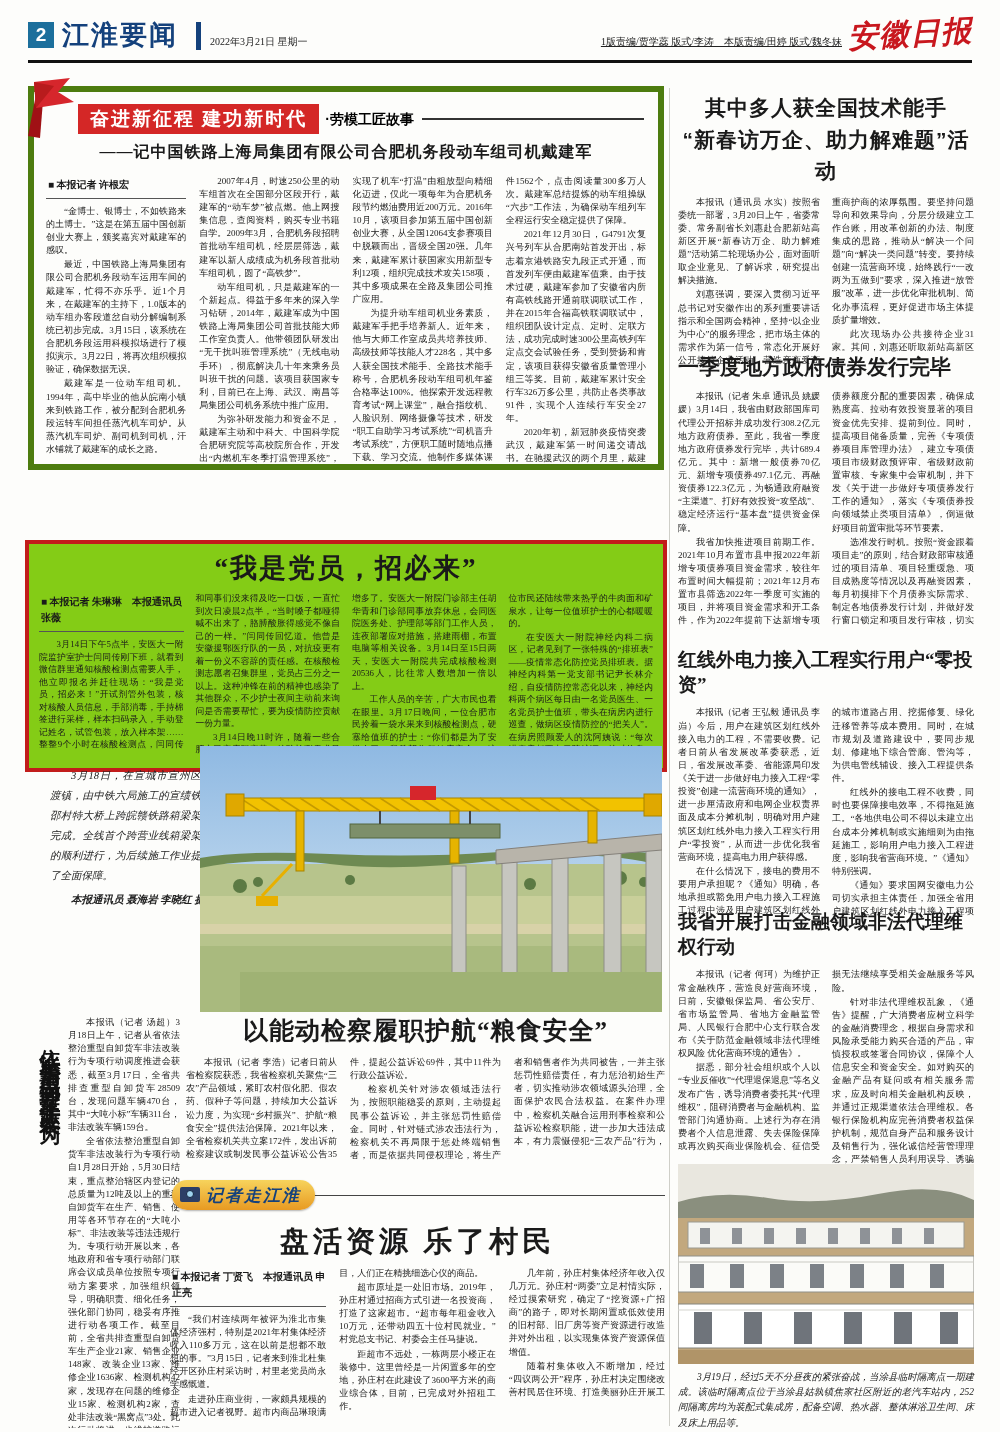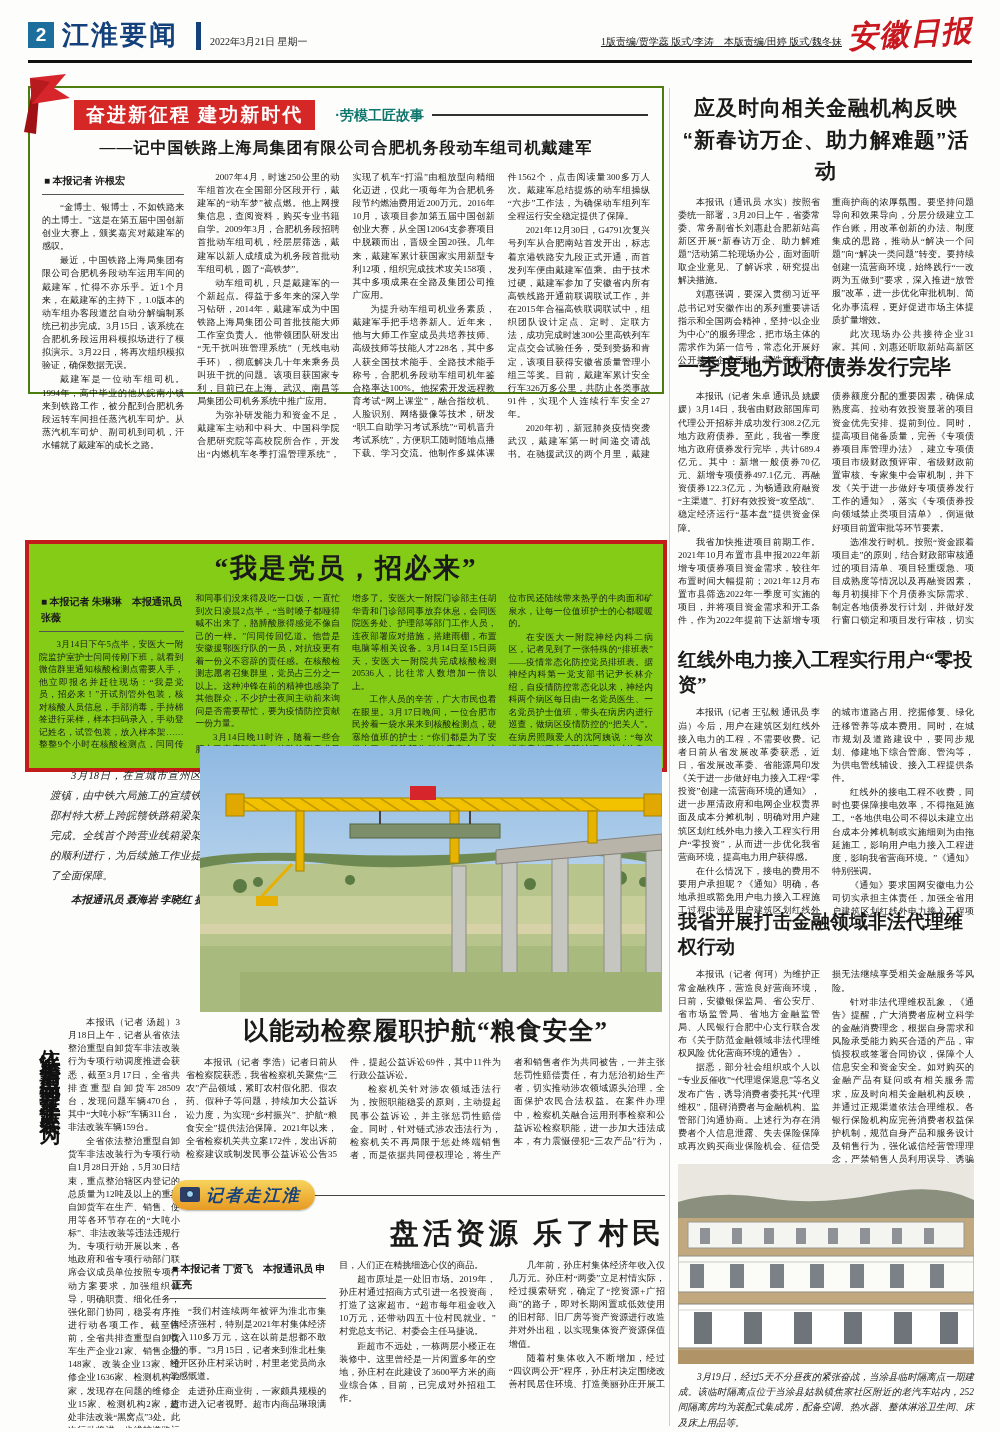--- a/index.html
+++ b/index.html
@@ -16,26 +16,26 @@
   .masthead{position:absolute;right:0;top:-2px;font:bold italic 30px/36px "Liberation Serif",serif;
             color:#c8171e;transform:rotate(-3deg);letter-spacing:1px;}
   .hdr-rule{position:absolute;left:28px;right:28px;top:60px;height:3px;background:#111;}
   
   .body p{margin:0 0 1px 0;text-indent:2em;text-align:justify;}
   .body{font-size:9px;line-height:1.46;overflow:hidden;column-fill:auto;}
   .byline-block{font-weight:bold;font-size:10px;line-height:1.6;border-bottom:1px solid #555;
                 padding:2px 0 5px 2px;margin-bottom:6px;}
   .vline{position:absolute;top:88px;bottom:6px;left:669px;width:1px;background:#cfcfc8;}
   
-  .lead{position:absolute;left:28px;top:86px;width:636px;height:308px;border:2px solid #4d7c0f;box-sizing:border-box;}
+  .lead{position:absolute;left:28px;top:86px;width:636px;height:384px;border:6px solid #4d7c0f;box-sizing:border-box;}
   .flag{position:absolute;left:-10px;top:-14px;}
   .banner-row{display:flex;align-items:center;margin:12px 14px 0 44px;}
   .banner-box{background:#d42726;color:#fff;font:bold 19px/1 "Liberation Sans",sans-serif;
               padding:5px 12px 6px;letter-spacing:2px;white-space:nowrap;}
-  .banner-tag{font:bold 14px/1 "Liberation Sans",sans-serif;color:#0f766e;margin-left:20px;white-space:nowrap;}
+  .banner-tag{font:bold 14px/1 "Liberation Sans",sans-serif;color:#000000;margin-left:6px;white-space:nowrap;}
   .banner-line{flex:1;height:2px;background:#333;margin-left:8px;}
   .lead-title{text-align:center;font:bold 34px/1.2 "Liberation Serif",serif;letter-spacing:3px;margin-top:14px;}
   .lead-sub{text-align:center;font:bold 16px/1.3 "Liberation Serif",serif;margin-top:8px;letter-spacing:1px;}
   .lead-body{margin:12px 12px 0;height:296px;column-count:4;column-gap:13px;}
   
   .party{position:absolute;left:25px;top:540px;width:642px;height:232px;border:4px solid #c21d1b;
          box-sizing:border-box;background:#84cc16;}
   .party-title{text-align:center;font:bold 27px/1.2 "Liberation Serif",serif;letter-spacing:2px;margin-top:8px;}
   .party-body{margin:8px 10px 0;height:168px;column-count:4;column-gap:12px;font-size:8.8px;line-height:1.42;}
   
@@ -56,21 +56,21 @@
   
   .walk-rule{position:absolute;left:170px;top:1195px;width:495px;height:1px;background:#444;}
   .walk-badge{position:absolute;left:172px;top:1180px;height:30px;padding:0 14px 0 34px;border-radius:15px;
               background:linear-gradient(#f7d35c,#e89a22);display:flex;align-items:center;
               font:bold italic 17px/1 "Liberation Serif",serif;color:#14417c;letter-spacing:2px;
               box-shadow:0 1px 2px rgba(0,0,0,.3);}
   .cam{position:absolute;left:8px;top:7px;width:20px;height:15px;background:#2c3e66;border-radius:2px;}
   .cam:after{content:"";position:absolute;left:6px;top:3px;width:8px;height:8px;border-radius:50%;
              background:#9fd3ef;border:1px solid #13233f;box-sizing:border-box;}
   .village{position:absolute;left:170px;top:1216px;width:495px;height:212px;}
-  .village-title{text-align:right;font:bold 29px/1.2 "Liberation Serif",serif;letter-spacing:4px;}
+  .village-title{text-align:center;font:bold 29px/1.2 "Liberation Serif",serif;letter-spacing:4px;margin-top:8px;}
   .village-body{margin-top:8px;height:158px;column-count:3;column-gap:13px;}
   
   .rart{position:absolute;left:678px;width:296px;}
   .r1{top:92px;height:258px;}
   .r1 .rtitle{font:bold 21px/1.5 "Liberation Sans",sans-serif;text-align:center;letter-spacing:1px;}
   .r2{top:354px;height:288px;}
   .r3{top:648px;height:256px;}
   .r4{top:910px;height:250px;}
   .rtitle-serif{font:bold 21px/1.3 "Liberation Serif",serif;text-align:left;letter-spacing:0px;}
   .rtitle-serif.small{font-size:19px;font-family:Liberation Serif, serif;}
@@ -244,21 +244,21 @@
     <p>“我们村连续两年被评为淮北市集体经济强村，特别是2021年村集体经济收入110多万元，这在以前是想都不敢想的事。”3月15日，记者来到淮北杜集经开区孙庄村采访时，村里老党员尚永学感慨道。</p>
         <p>走进孙庄商业街，一家颇具规模的超市进入记者视野。超市内商品琳琅满目，人们正在精挑细选心仪的商品。</p>
         <p>超市原址是一处旧市场。2019年，孙庄村通过招商方式引进一名投资商，打造了这家超市。“超市每年租金收入10万元，还带动四五十位村民就业。”村党总支书记、村委会主任马捷说。</p>
         <p>距超市不远处，一栋两层小楼正在装修中。这里曾经是一片闲置多年的空地，孙庄村在此建设了3600平方米的商业综合体，目前，已完成对外招租工作。</p>
         <p>几年前，孙庄村集体经济年收入仅几万元。孙庄村“两委”立足村情实际，经过摸索研究，确定了“挖资源+广招商”的路子，即对长期闲置或低效使用的旧村部、旧厂房等资产资源进行改造并对外出租，以实现集体资产资源保值增值。</p>
         <p>随着村集体收入不断增加，经过“四议两公开”程序，孙庄村决定围绕改善村民居住环境、打造美丽孙庄开展工作，让群众共享集体经济发展红利。其中，孙谢庄小区的变化尤为明显。</p>
       </div>
   </div>
 
   <div class="rart r1">
-    <div class="rtitle">应及时向相关金融机构反映</div>
+    <div class="rtitle">其中多人获全国技术能手</div>
     <div class="rtitle">“新春访万企、助力解难题”活动</div>
     <div class="rbody body">
         <p>本报讯（通讯员 水实）按照省委统一部署，3月20日上午，省委常委、常务副省长刘惠赴合肥新站高新区开展“新春访万企、助力解难题”活动第二轮现场办公，面对面听取企业意见、了解诉求，研究提出解决措施。</p>
         <p>刘惠强调，要深入贯彻习近平总书记对安徽作出的系列重要讲话指示和全国两会精神，坚持“以企业为中心”的服务理念，把市场主体的需求作为第一信号，常态化开展好公开接待企业活动，营造亲商爱商重商护商的浓厚氛围。要坚持问题导向和效果导向，分层分级建立工作台账，用改革创新的办法、制度集成的思路，推动从“解决一个问题”向“解决一类问题”转变。要持续创建一流营商环境，始终践行“一改两为五做到”要求，深入推进“放管服”改革，进一步优化审批机制、简化办事流程，更好促进市场主体提质扩量增效。</p>
         <p>此次现场办公共接待企业31家。其间，刘惠还听取新站高新区建设发展情况汇报并深入重点企业调研。</p>
       </div>
   </div>
 
   <div class="rart r2">
     <div class="rtitle-serif">一季度地方政府债券发行完毕</div>

